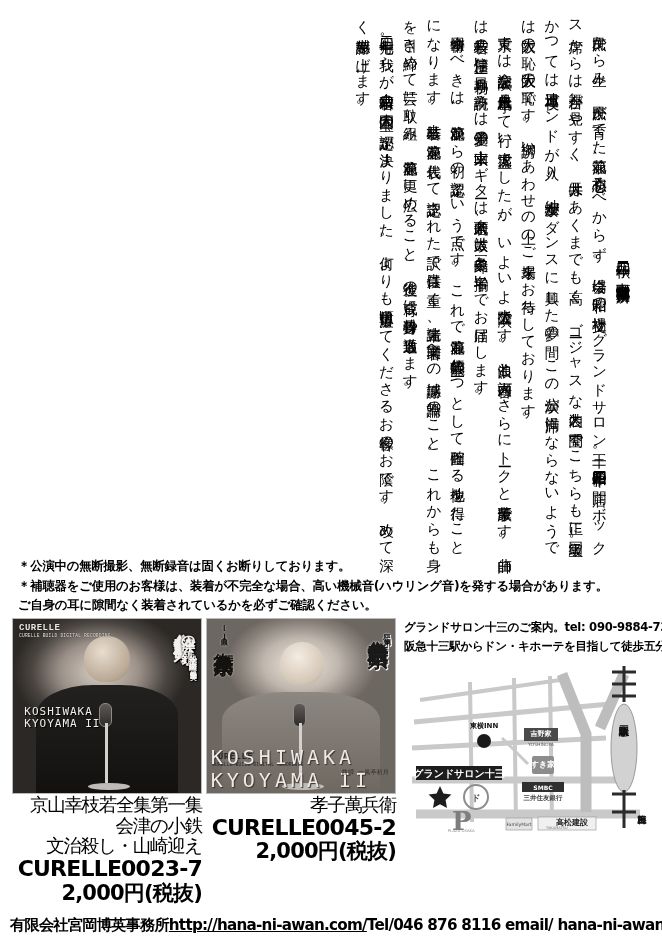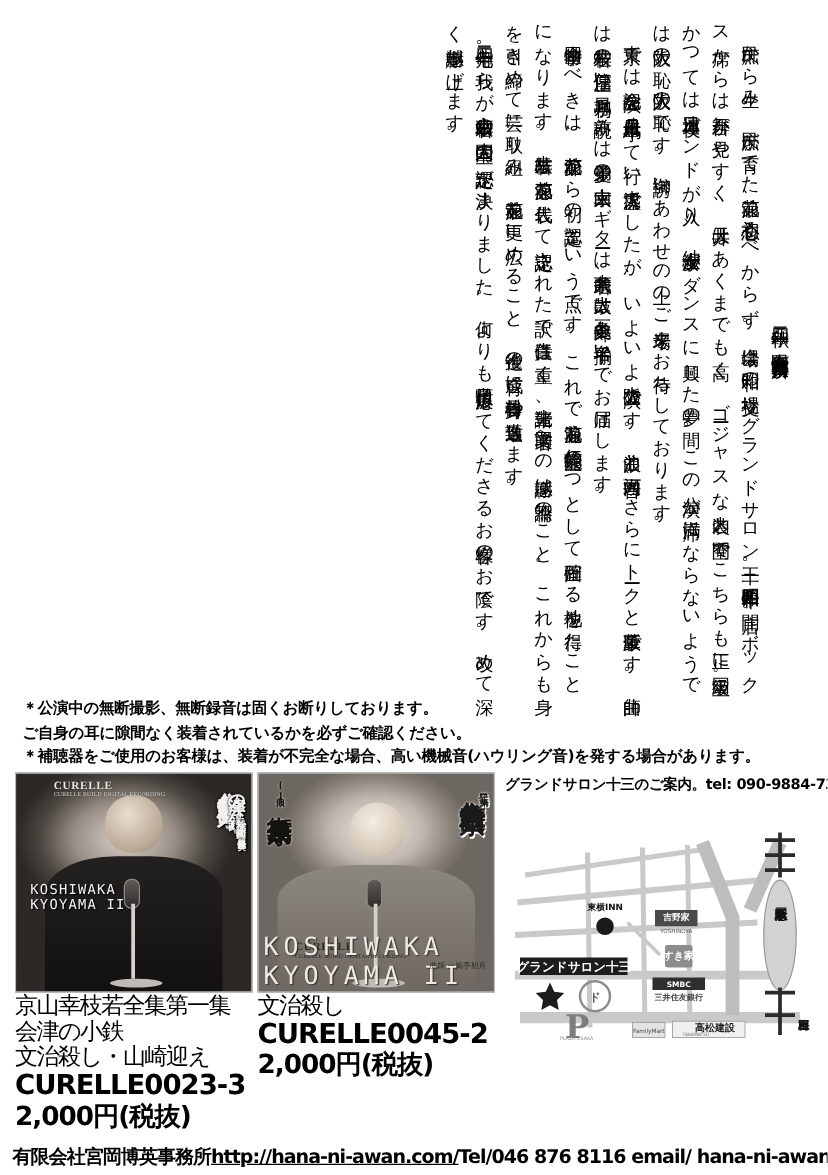--- a/index.html
+++ b/index.html
@@ -199,34 +199,33 @@
   #cd2 .cd-art .romaji {
     left: 2%; bottom: 2px; top: auto;
     font-size: 20px;
     color: #efe9e2;
     text-shadow: 1px 1px 1px #333;
     letter-spacing: 4px;
   }
   
   .cd-art .label-logo {
     position: absolute;
-    font-family: Liberation Serif, serif;
+    font-family: Liberation Mono, monospace;
     color: #ece9e5;
     line-height: 1.12;
     text-shadow: 0 0 1px #000;
-    margin-left: 24px;
   }
   #cd1 .cd-art .label-logo { left: 6px; top: 4px; }
   #cd2 .cd-art .label-logo { left: 5px; bottom: 26px; color: #2a2724; text-shadow: none; }
   .label-logo .ll-brand { font-size: 9px; font-weight: bold; letter-spacing: 0.5px; }
   .label-logo .ll-sub   { font-size: 4.6px; letter-spacing: 0.2px; }
 
   .cd-caption {
     font-family: "DejaVu Sans", "Liberation Sans", sans-serif;
-    text-align: left;
+    text-align: right;
     line-height: 1.12;
     margin-top: 1px;
   }
   .cd-caption .t1 { font-size: 18.5px; letter-spacing: -1.3px; white-space: nowrap; }
   .cd-caption .t2 { font-size: 18.5px; letter-spacing: -1.3px; white-space: nowrap; }
   .cd-caption .t3 { font-size: 18.5px; letter-spacing: -1.3px; white-space: nowrap; }
   .cd-caption .code  { font-size: 22px; font-weight: bold; letter-spacing: -0.8px; white-space: nowrap; }
   .cd-caption .price { font-size: 21px; font-weight: bold; letter-spacing: -0.8px; white-space: nowrap; }
 
   
@@ -276,22 +275,22 @@
 <div id="letter">
   <p class="sig"><span>二〇二四年秋</span><span class="sig-gap"></span><span>有限会社宮岡博英事務所</span></p>
   <p>庶民から生み、庶民が育てた浪花節、初心忘るべからず。会場は昭和の社交場、グランドサロン十三。昭和四十四年の開店。ボックス席からは舞台が見やすく、天井はあくまでも高く、ゴージャスな内装と空間でこちらも正に国宝級。かつては連日連夜バンドが入り、紳士淑女がダンスに興じた夢の間。この公演が満席にならないようでは大阪の恥、大阪人の恥です。御誘いあわせの上のご来場をお待ちしております。</p>
   <p>東京では記念公演を八月十日木馬亭にて行い大盛況でしたが、いよいよ大阪公演です。浪曲と河内音頭、さらにトークと豪華版です。曲師は幸枝若の信任厚い一風亭初月、前読みは愛弟子の京山幸太、ギターは南条武若、太鼓は三条史郎と名手揃いでお届けします。</p>
   <p>今回特筆すべきは、浪花節から初の認定という点です。これで浪花節も伝統芸能の一つとして確固たる地位を得たことになります。幸枝若は浪花節を代表して認定された訳で責任は重く、諸先輩、同業者への感謝は無論のこと。これからも身を引き締めて芸に取り組み、浪花節を更に広めること、後進の育成に粉骨砕身し邁進致します。</p>
   <p>二〇二四年七月。我らが京山幸枝若の人間国宝の認定が決まりました。何よりも常日頃応援してくださるお客様のお陰です。改めて深く感謝申し上げます。</p>
 </div>
 
 <div id="notices">
   <div>＊公演中の無断撮影、無断録音は固くお断りしております。</div>
+  <div>＊補聴器をご使用のお客様は、装着が不完全な場合、高い機械音(ハウリング音)を発する場合があります。</div>
   <div>ご自身の耳に隙間なく装着されているかを必ずご確認ください。</div>
-  <div>＊補聴器をご使用のお客様は、装着が不完全な場合、高い機械音(ハウリング音)を発する場合があります。</div>
 </div>
 
 <div id="lower">
 
   <div class="cd" id="cd1">
     <div class="cd-art">
       <div class="photo"></div>
       <div class="body"></div>
       <div class="head"></div>
       <div class="mic-head"></div>
@@ -309,21 +308,21 @@
         <span class="vt-main">京山幸枝若全集</span>
         <span class="vt-sub">会津の小鉄</span>
         <span class="vt-small">文治殺し・山崎迎え</span>
         <span class="vt-tiny">実況録音盤</span>
       </div>
     </div>
     <div class="cd-caption">
       <div class="t1">京山幸枝若全集第一集</div>
       <div class="t2">会津の小鉄</div>
       <div class="t3">文治殺し・山崎迎え</div>
-      <div class="code">CURELLE0023-3</div>
+      <div class="code">CURELLE0023-7</div>
       <div class="price">2,000円(税抜)</div>
     </div>
   </div>
 
   <div class="cd" id="cd2">
     <div class="cd-art">
       <div class="photo"></div>
       <div class="body"></div>
       <div class="head"></div>
       <div class="mic-head"></div>
@@ -342,29 +341,30 @@
       <div class="vtitle">
         <span class="vt-small">二代目</span>
         <span class="vt-main">京山幸枝若全集</span>
         <span class="vt-tiny">第二集</span>
       </div>
       <div class="label-logo" style="right:6px;left:auto;bottom:16px;font-size:6px;">
         <div class="ll-sub" style="font-size:6px;">曲師 一風亭初月</div>
       </div>
     </div>
     <div class="cd-caption">
-      <div class="t2">文治殺し</div>
+      <div class="t2">孝子萬兵衛</div>
       <div class="code">CURELLE0045-2</div>
       <div class="price">2,000円(税抜)</div>
     </div>
   </div>
 
   <div id="map-panel">
     <div id="map-info">
       <div>グランドサロン十三のご案内。tel: 090-9884-7388</div>
+      <div>阪急十三駅からドン・キホーテを目指して徒歩五分</div>
     </div>
 
     <div id="map-canvas">
       <svg width="248" height="170" viewBox="0 0 248 170" xmlns="http://www.w3.org/2000/svg">
         <rect x="0" y="0" width="248" height="170" fill="#ffffff"></rect>
 
         <g stroke="#c9c9c9" fill="none">
           <path d="M10 38 L150 18" stroke-width="4"></path>
           <path d="M4 60 L200 42" stroke-width="5"></path>
           <path d="M2 86 L196 76" stroke-width="5"></path>

